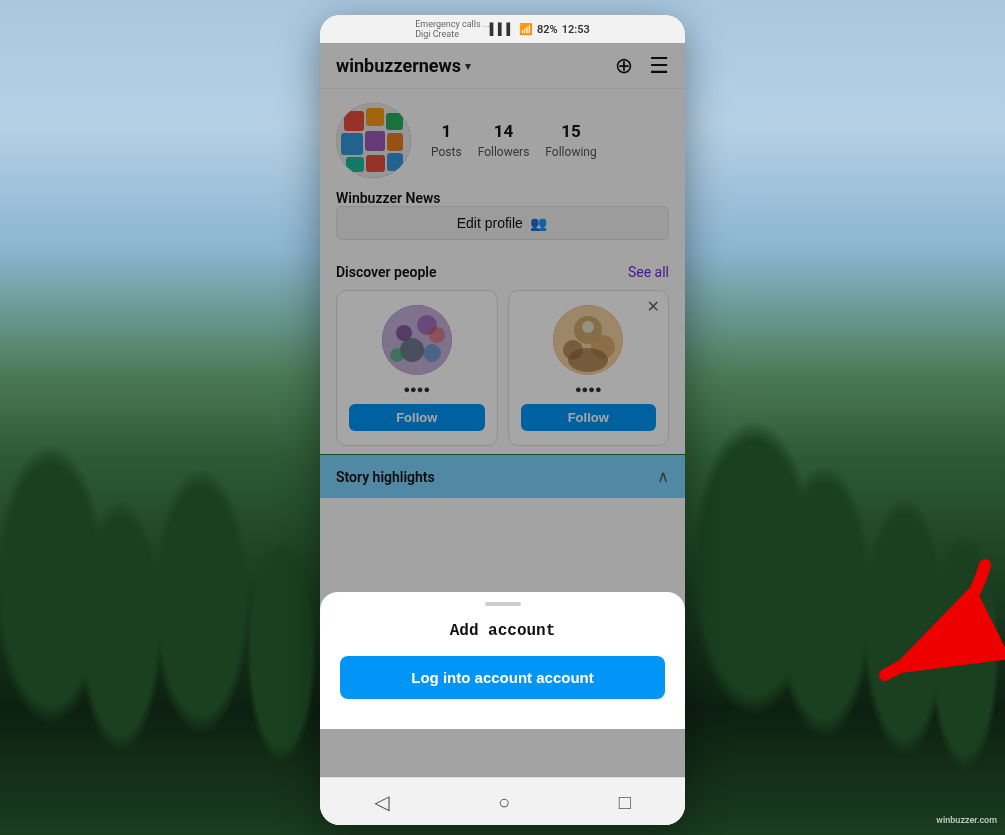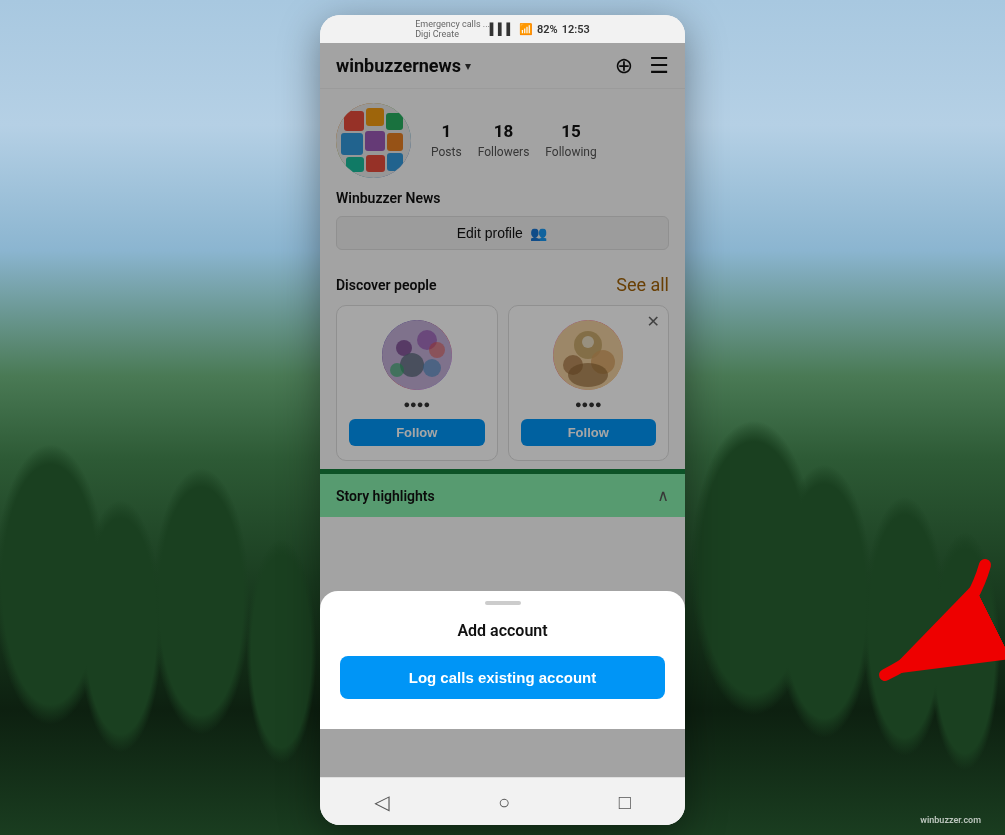--- a/index.html
+++ b/index.html
@@ -142,21 +142,20 @@
     }
     .stat-label {
       font-size: 12px;
       color: #555;
     }
 
     .profile-name {
       font-size: 14px;
       font-weight: 600;
       color: #111;
-      margin-bottom: 10px;
     }
 
     .edit-profile-btn {
       display: flex;
       align-items: flex-start;
       justify-content: center;
       gap: 8px;
       background: #f0f0f0;
       border: 1px solid #ddd;
       border-radius: 6px;
@@ -178,22 +177,22 @@
       justify-content: space-between;
       align-items: center;
       margin-bottom: 10px;
     }
     .discover-title {
       font-size: 14px;
       font-weight: 600;
       color: #111;
     }
     .see-all-link {
-      font-size: 18px;
-      color: #a16207;
+      font-size: 14px;
+      color: #6d28d9;
       cursor: pointer;
     }
 
     .discover-cards {
       display: flex;
       gap: 10px;
       overflow: hidden;
     }
 
     .discover-card {
@@ -251,22 +250,22 @@
       cursor: pointer;
       width: 100%;
     }
 
     
     .story-highlights {
       display: flex;
       justify-content: space-between;
       align-items: center;
       padding: 12px 16px;
-      background: #86efac;
-      border-top: 5px solid #15803d;
+      background: #7dd3fc;
+      border-top: 1px solid #15803d;
       gap: 20px;
     }
     .story-title {
       font-size: 14px;
       font-weight: 600;
       color: #111;
     }
     .chevron-up { font-size: 16px; color: #555; }
 
     
@@ -296,20 +295,21 @@
       border-radius: 2px;
       margin: 0 auto 16px;
     }
 
     .sheet-title {
       text-align: center;
       font-size: 16px;
       font-weight: 600;
       color: #111;
       margin-bottom: 16px;
+      font-family: Liberation Mono, monospace;
     }
 
     .sheet-btn-primary {
       display: block;
       width: 100%;
       background: #0095f6;
       color: white;
       border: none;
       border-radius: 8px;
       padding: 13px;
@@ -362,21 +362,21 @@
       width: 140px;
       height: 100px;
       z-index: 30;
       pointer-events: none;
     }
 
     
     .watermark {
       position: absolute;
       bottom: 10px;
-      right: 24px;
+      right: 8px;
       font-size: 9px;
       color: rgba(255,255,255,0.7);
       font-weight: 600;
       z-index: 5;
     }
   </style>
 </head>
 <body>
 
 <div class="bg"></div>
@@ -430,21 +430,21 @@
             </svg>
           </div>
         </div>
 
         <div class="stats-area">
           <div class="stat-item">
             <span class="stat-number">1</span>
             <span class="stat-label">Posts</span>
           </div>
           <div class="stat-item">
-            <span class="stat-number">18</span>
+            <span class="stat-number">14</span>
             <span class="stat-label">Followers</span>
           </div>
           <div class="stat-item">
             <span class="stat-number">15</span>
             <span class="stat-label">Following</span>
           </div>
         </div>
       </div>
 
       <div class="profile-name">Winbuzzer News</div>
@@ -500,21 +500,21 @@
     <div class="story-highlights">
       <span class="story-title">Story highlights</span>
       <span class="chevron-up">∧</span>
     </div>
 
     <div class="overlay"></div>
 
     <div class="bottom-sheet">
       <div class="sheet-handle"></div>
       <div class="sheet-title">Add account</div>
-      <button class="sheet-btn-primary">Log calls existing account</button>
+      <button class="sheet-btn-primary">Log into account account</button>
     </div>
 
   </div>
 
   <div class="android-nav">
     <span class="android-nav-btn">◁</span>
     <span class="android-nav-btn">○</span>
     <span class="android-nav-btn">□</span>
   </div>
 

